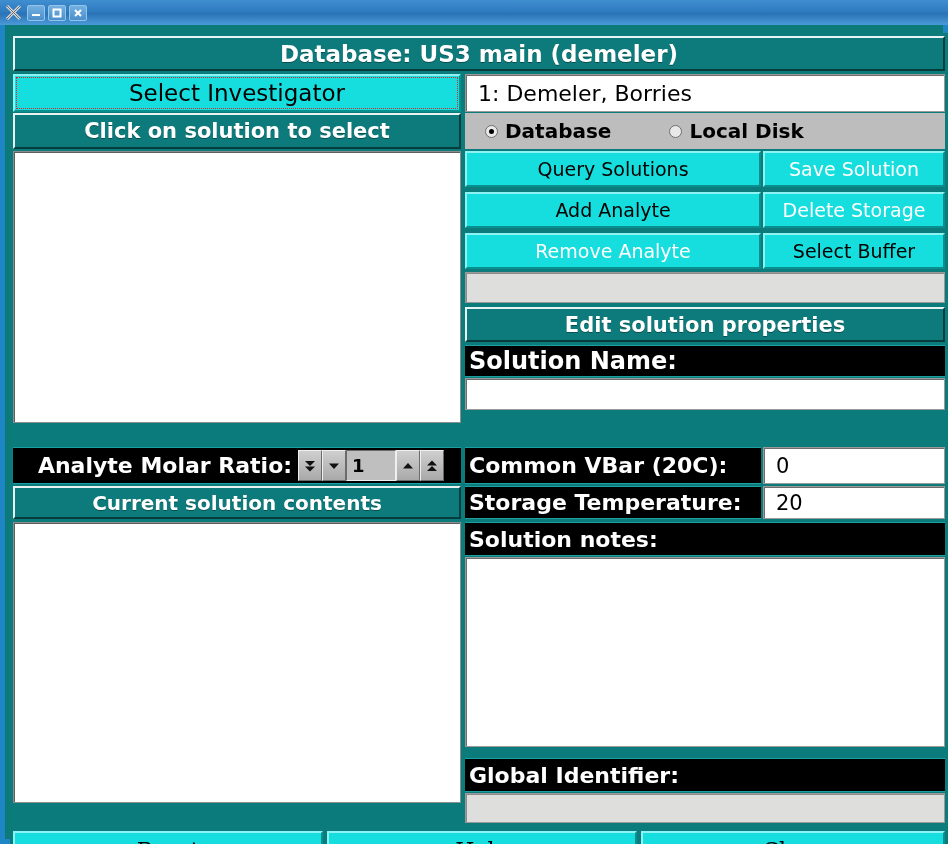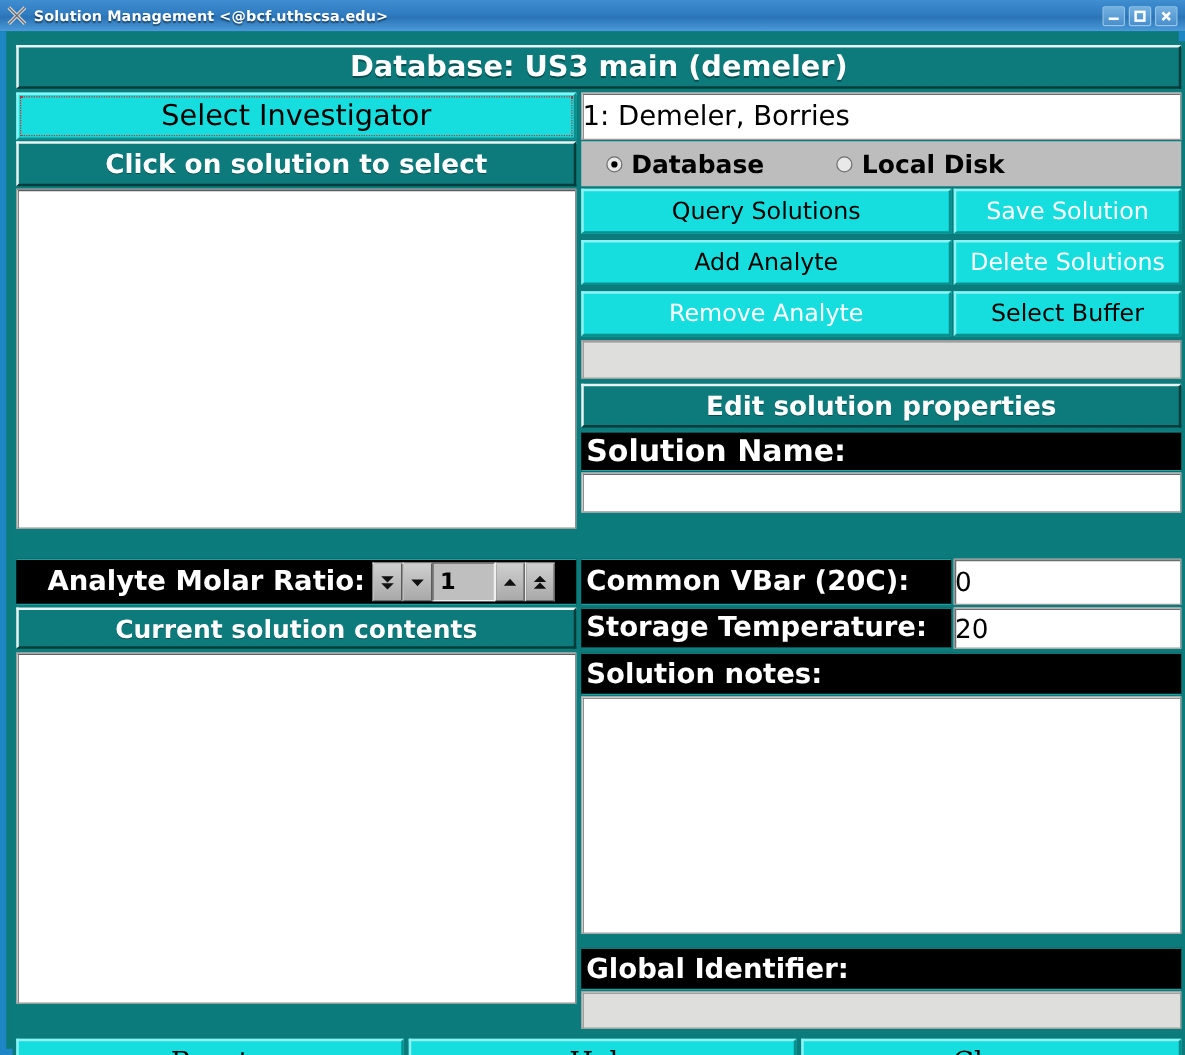--- a/index.html
+++ b/index.html
@@ -118,21 +118,21 @@
     padding-left: 4px;
     border-top: 1px solid #1aa0a0;
     border-bottom: 1px solid #1aa0a0;
   }
   .white-field {
     background: #ffffff;
     color: #000000;
     display: flex;
     align-items: center;
     box-sizing: border-box;
-    padding-left: 0;
+    padding-left: 12px;
     border: 1px solid #9a9a9a;
     box-shadow: inset 1px 1px 0 #6d6d6d;
   }
   .gray-field {
     background: #dededc;
     box-sizing: border-box;
     border: 1px solid #9a9a9a;
     box-shadow: inset 1px 1px 0 #8c8c8c;
   }
   .list-box {
@@ -221,21 +221,20 @@
 
 <div class="window">
 
   <div class="titlebar">
     <span class="title-icon">
       <svg width="17" height="17" viewBox="0 0 17 17">
         <path d="M2 2 L15 15 M15 2 L2 15" stroke="#d8d8d8" stroke-width="3" fill="none"></path>
         <path d="M2 2 L15 15 M15 2 L2 15" stroke="#6a6a6a" stroke-width="1" fill="none"></path>
       </svg>
     </span>
-    <span class="title-text">Solution Management &lt;@bcf.uthscsa.edu&gt;</span>
     <span class="title-buttons">
       <span class="tbtn">
         <svg width="10" height="10" viewBox="0 0 10 10">
             <rect x="1" y="6" width="8" height="2" fill="#ffffff"></rect>
           </svg>
       </span>
       <span class="tbtn">
         <svg width="10" height="10" viewBox="0 0 10 10">
             <rect x="1.5" y="1.5" width="7" height="7" fill="none" stroke="#ffffff" stroke-width="2"></rect>
           </svg>
@@ -269,21 +268,21 @@
           <span>Local Disk</span>
         </span>
       </div>
 
       <div class="list-box abs" style="left:3px; top:118px; width:448px; height:272px;"></div>
 
       <div class="cyan-btn abs" style="left:455px; top:118px; width:296px; height:36px;">Query Solutions</div>
       <div class="cyan-btn disabled abs" style="left:753px; top:118px; width:182px; height:36px;">Save Solution</div>
 
       <div class="cyan-btn abs" style="left:455px; top:159px; width:296px; height:36px;">Add Analyte</div>
-      <div class="cyan-btn disabled abs" style="left:753px; top:159px; width:182px; height:36px;">Delete Solutions</div>
+      <div class="cyan-btn disabled abs" style="left:753px; top:159px; width:182px; height:36px;">Delete Storage</div>
 
       <div class="cyan-btn disabled abs" style="left:455px; top:200px; width:296px; height:36px;">Remove Analyte</div>
       <div class="cyan-btn abs" style="left:753px; top:200px; width:182px; height:36px;">Select Buffer</div>
 
       <div class="gray-field abs" style="left:455px; top:239px; width:480px; height:31px;"></div>
 
       <div class="teal-bar abs" style="left:455px; top:274px; width:480px; height:35px; font-size:21px;">Edit solution properties</div>
 
       <div class="black-label abs" style="left:455px; top:312px; width:480px; height:32px; font-size:24px;">Solution Name:</div>
       <div class="white-field abs" style="left:455px; top:345px; width:480px; height:32px; font-size:20px;"></div>

